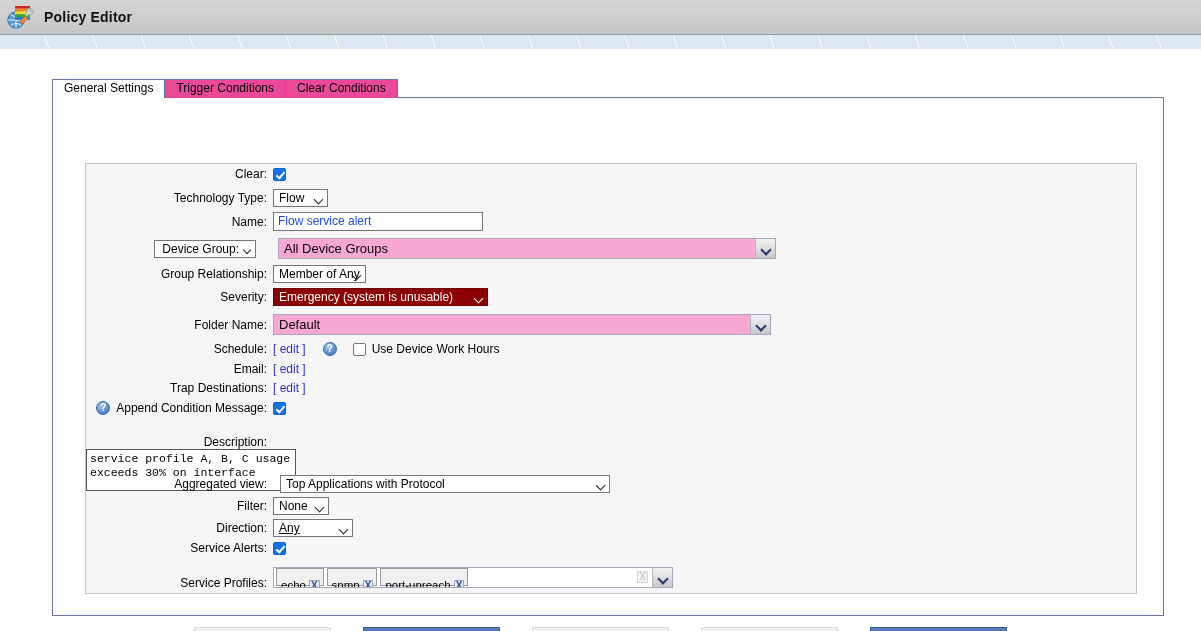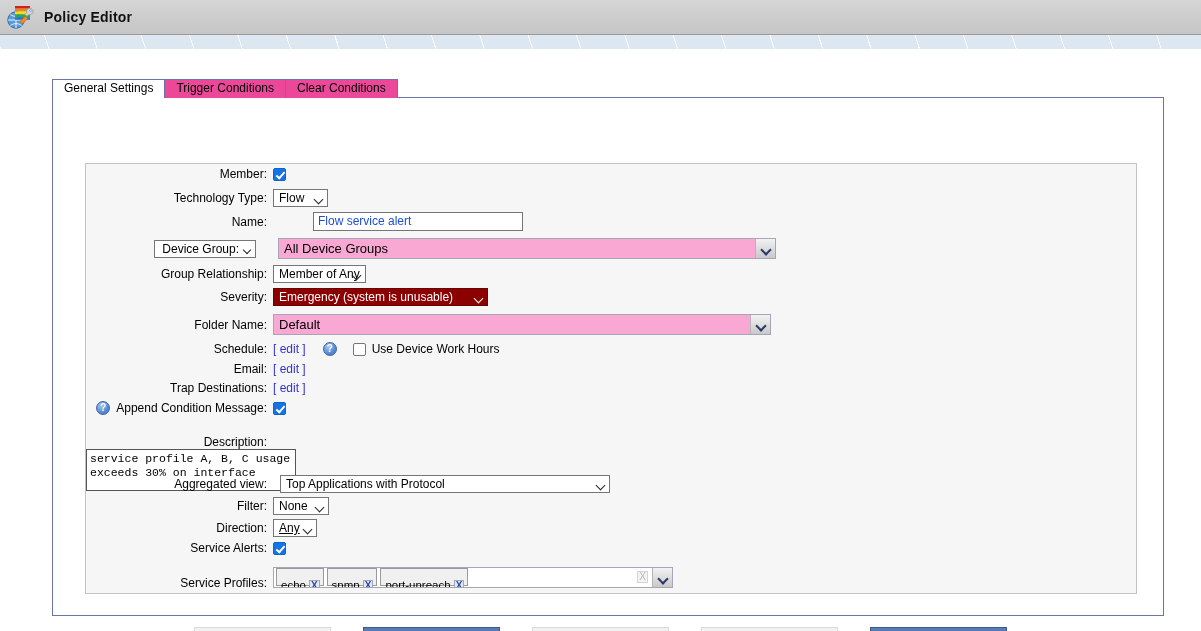--- a/index.html
+++ b/index.html
@@ -396,34 +396,34 @@
     <div class="tab active">General Settings</div>
     <div class="tab">Trigger Conditions</div>
     <div class="tab">Clear Conditions</div>
   </div>
 
   <div id="outerpanel">
 
     <div id="formbox">
 
       <div class="row" style="top:3px; width:100%;">
-        <div class="lbl">Member:</div>
+        <div class="lbl">Clear:</div>
         <div class="ctl">
             <span class="cb on"></span>
           </div>
       </div>
 
       <div class="row" style="top:25px; width:100%;">
         <div class="lbl">Technology Type:</div>
         <div class="ctl">
             <span class="sel" style="width:55px;">Flow</span>
           </div>
       </div>
 
-      <div class="row" style="top:48px; width:100%;gap:40px;">
+      <div class="row" style="top:48px; width:100%;">
         <div class="lbl">Name:</div>
         <div class="ctl">
             <span class="txt" style="width:210px;">Flow service alert</span>
           </div>
       </div>
 
       <div class="row" style="top:74px; width:100%;">
         <div class="lbl" style="padding-right:17px;display:flex;justify-content:flex-end;">
           <span class="dgbtn">Device Group:</span>
         </div>
@@ -511,21 +511,21 @@
       <div class="row" style="top:333px; width:100%;">
         <div class="lbl">Filter:</div>
         <div class="ctl">
             <span class="sel" style="width:56px;">None</span>
           </div>
       </div>
 
       <div class="row" style="top:355px; width:100%;">
         <div class="lbl">Direction:</div>
         <div class="ctl">
-            <span class="sel" style="width:44px;text-decoration:underline;">Any</span>
+            <span class="sel" style="width:80px;text-decoration:underline;">Any</span>
           </div>
       </div>
 
       <div class="row" style="top:377px; width:100%;">
         <div class="lbl">Service Alerts:</div>
         <div class="ctl">
             <span class="cb on"></span>
           </div>
       </div>
 

